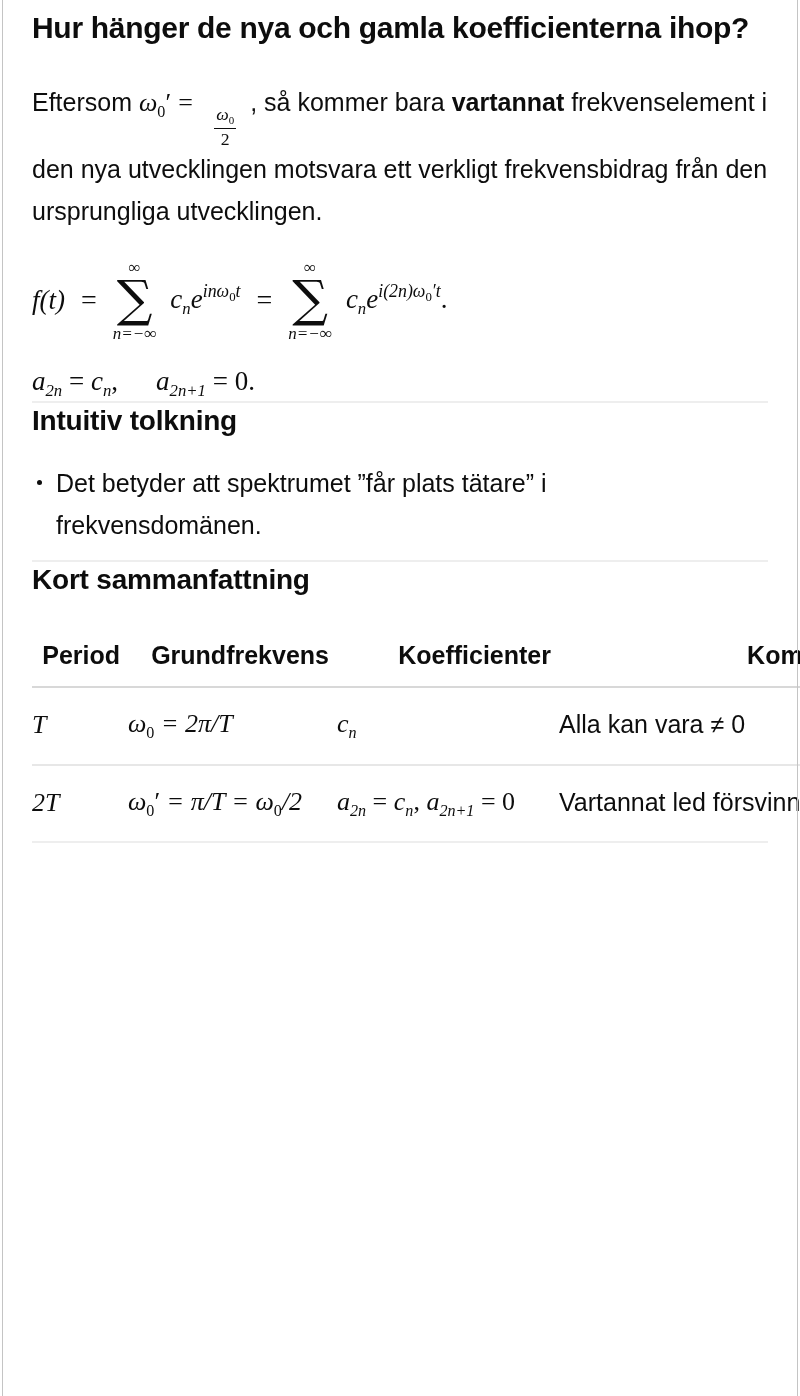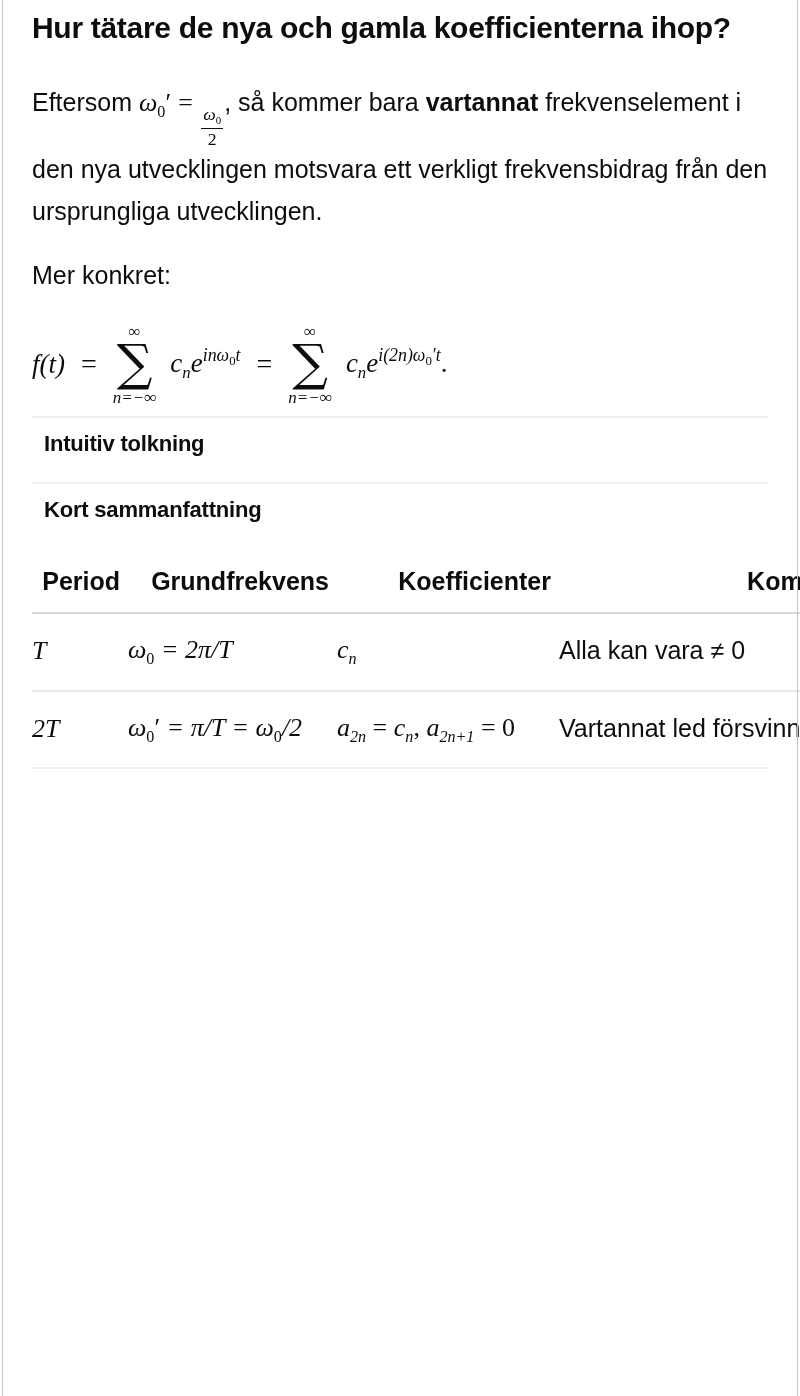--- a/index.html
+++ b/index.html
@@ -19,42 +19,42 @@
   .edge-line.left { left: 2px; }
   .edge-line.right { right: 2px; }
 
   .content { padding: 0 32px; }
 
   h1.doc-title {
     font-size: 30px; font-weight: 700; letter-spacing: -0.3px;
     margin: 9px 0 0 0; line-height: 1.25;
   }
   h2.section-heading {
-    font-size: 22px; font-weight: 700; letter-spacing: -0.2px;
-    margin: 12px; line-height: 1.25;
+    font-size: 28px; font-weight: 700; letter-spacing: -0.2px;
+    margin: 0; line-height: 1.25;
   }
 
   .para { font-size: 25px; line-height: 42px; margin: 0; }
   .intro-para { margin-top: 34px; }
   .label-line { margin-top: 22px; }
 
   b, .bold { font-weight: 700; }
 
   
   .mi { font-family: "Liberation Serif", "DejaVu Serif", serif; font-style: italic; }
   .mr { font-family: "Liberation Serif", "DejaVu Serif", serif; font-style: normal; }
   .msub { font-size: 0.62em; vertical-align: -0.35em; letter-spacing: 0; }
   .msup { font-size: 0.66em; vertical-align: 0.6em; text-align: center; }
   .msup .msub2 { font-size: 0.72em; vertical-align: -0.28em; }
 
   .inline-math { font-size: 26px; }
   .frac {
     display: inline-flex; flex-direction: column; align-items: center;
     vertical-align: -0.55em; line-height: 1.05; font-size: 0.68em;
-    margin: 0 1px;
+    margin: 0 14px;
   }
   .frac .bar { border-top: 1.5px solid #0d0d0d; width: 100%; margin: 1px 0; }
   .frac .num, .frac .den { padding: 0 2px; }
 
   .display-math {
     display: flex; align-items: center;
     font-size: 27px; margin: 16px 0 0 0; height: 104px;
   }
   .display-math .op { margin: 0 16px; font-size: 28px; }
   .sum { display: inline-flex; flex-direction: column; align-items: center; line-height: 1; }
@@ -113,55 +113,56 @@
   .col-comment { width: 335px; }
 </style>
 </head>
 <body>
 
 <div class="edge-line left"></div>
 <div class="edge-line right"></div>
 
 <div class="content">
 
-  <h1 class="doc-title">Hur tätare de nya och gamla koefficienterna ihop?</h1>
+  <h1 class="doc-title">Hur hänger de nya och gamla koefficienterna ihop?</h1>
 
   <p class="para intro-para"><span>Eftersom </span><span class="inline-math"><span class="mi">ω</span><span class="mr msub">0</span><span class="mr">′</span> <span class="mr">=</span> <span class="frac">
           <span class="num"><span class="mi">ω</span><span class="mr msub">0</span></span>
           <span class="bar"></span>
           <span class="den mr">2</span>
         </span></span><span>,</span><span> så kommer bara </span><b>vartannat</b><span> frekvenselement i den nya utvecklingen motsvara ett verkligt frekvensbidrag från den ursprungliga utvecklingen.</span></p>
 
-  <p class="para label-line">Mer konkret:</p>
 
   <div class="display-math">
     <span class="mi">f(t)</span>
     <span class="mr op">=</span>
     <span class="sum">
       <span class="lim top mr">∞</span>
       <span class="sigma">∑</span>
       <span class="lim bot mi">n=−∞</span>
     </span>
     <span class="term"><span class="mi">c</span><span class="mi msub">n</span><span class="mi">e</span><span class="msup"><span class="mi">inω</span><span class="mr msub2">0</span><span class="mi">t</span></span></span>
     <span class="mr op">=</span>
     <span class="sum">
       <span class="lim top mr">∞</span>
       <span class="sigma">∑</span>
       <span class="lim bot mi">n=−∞</span>
     </span>
     <span class="term"><span class="mi">c</span><span class="mi msub">n</span><span class="mi">e</span><span class="msup"><span class="mi">i(2n)ω</span><span class="mr msub2">0</span><span class="mi">′t</span></span><span class="mr">.</span></span>
   </div>
 
 
+  <div class="eq-line"><span class="mi">a</span><span class="mi msub">2n</span><span class="mr"> = </span><span class="mi">c</span><span class="mi msub">n</span><span class="mr">,</span><span class="eq-gap"></span><span class="mi">a</span><span class="mi msub">2n+1</span><span class="mr"> = 0.</span></div>
 
   <hr class="divider hr1">
 
   <h2 class="section-heading h2-1">Intuitiv tolkning</h2>
 
   <ul class="bullet-list">
+    <li><span>Det betyder att spektrumet ”får plats tätare” i frekvensdomänen.</span></li>
   </ul>
 
   <hr class="divider hr2">
 
   <h2 class="section-heading h2-2">Kort sammanfattning</h2>
 
   <table class="summary-table">
     <thead>
       <tr>
         <th class="col-period">Period</th>

